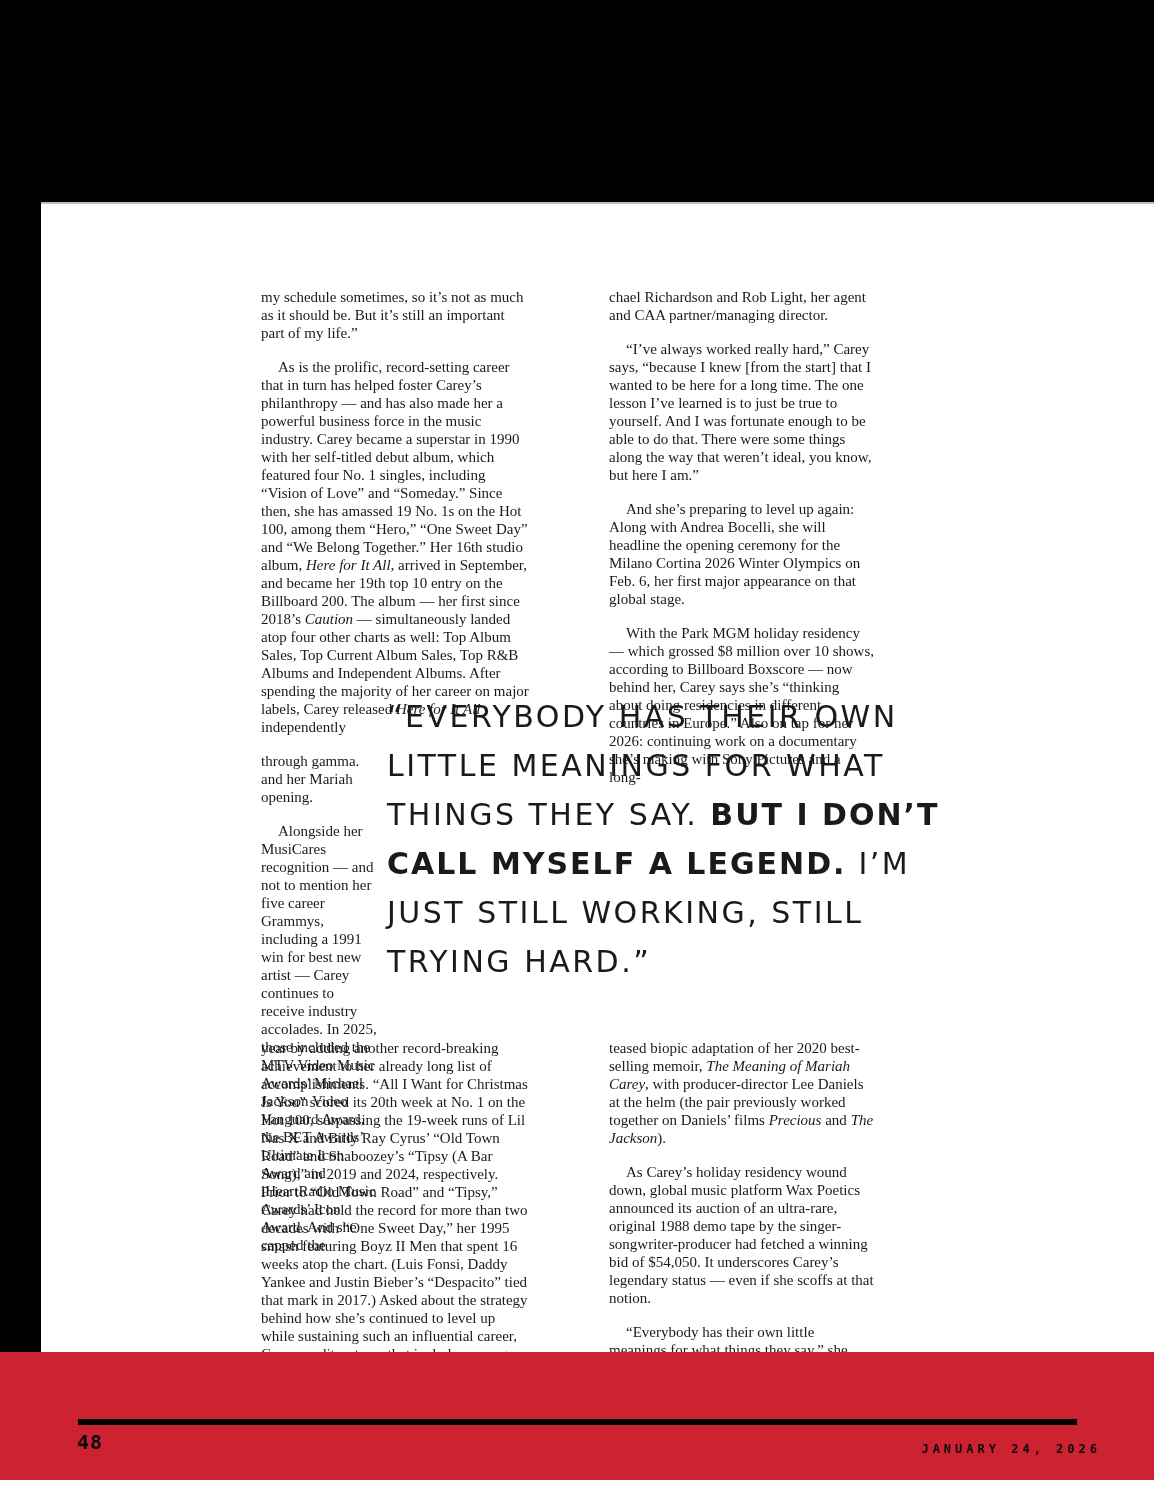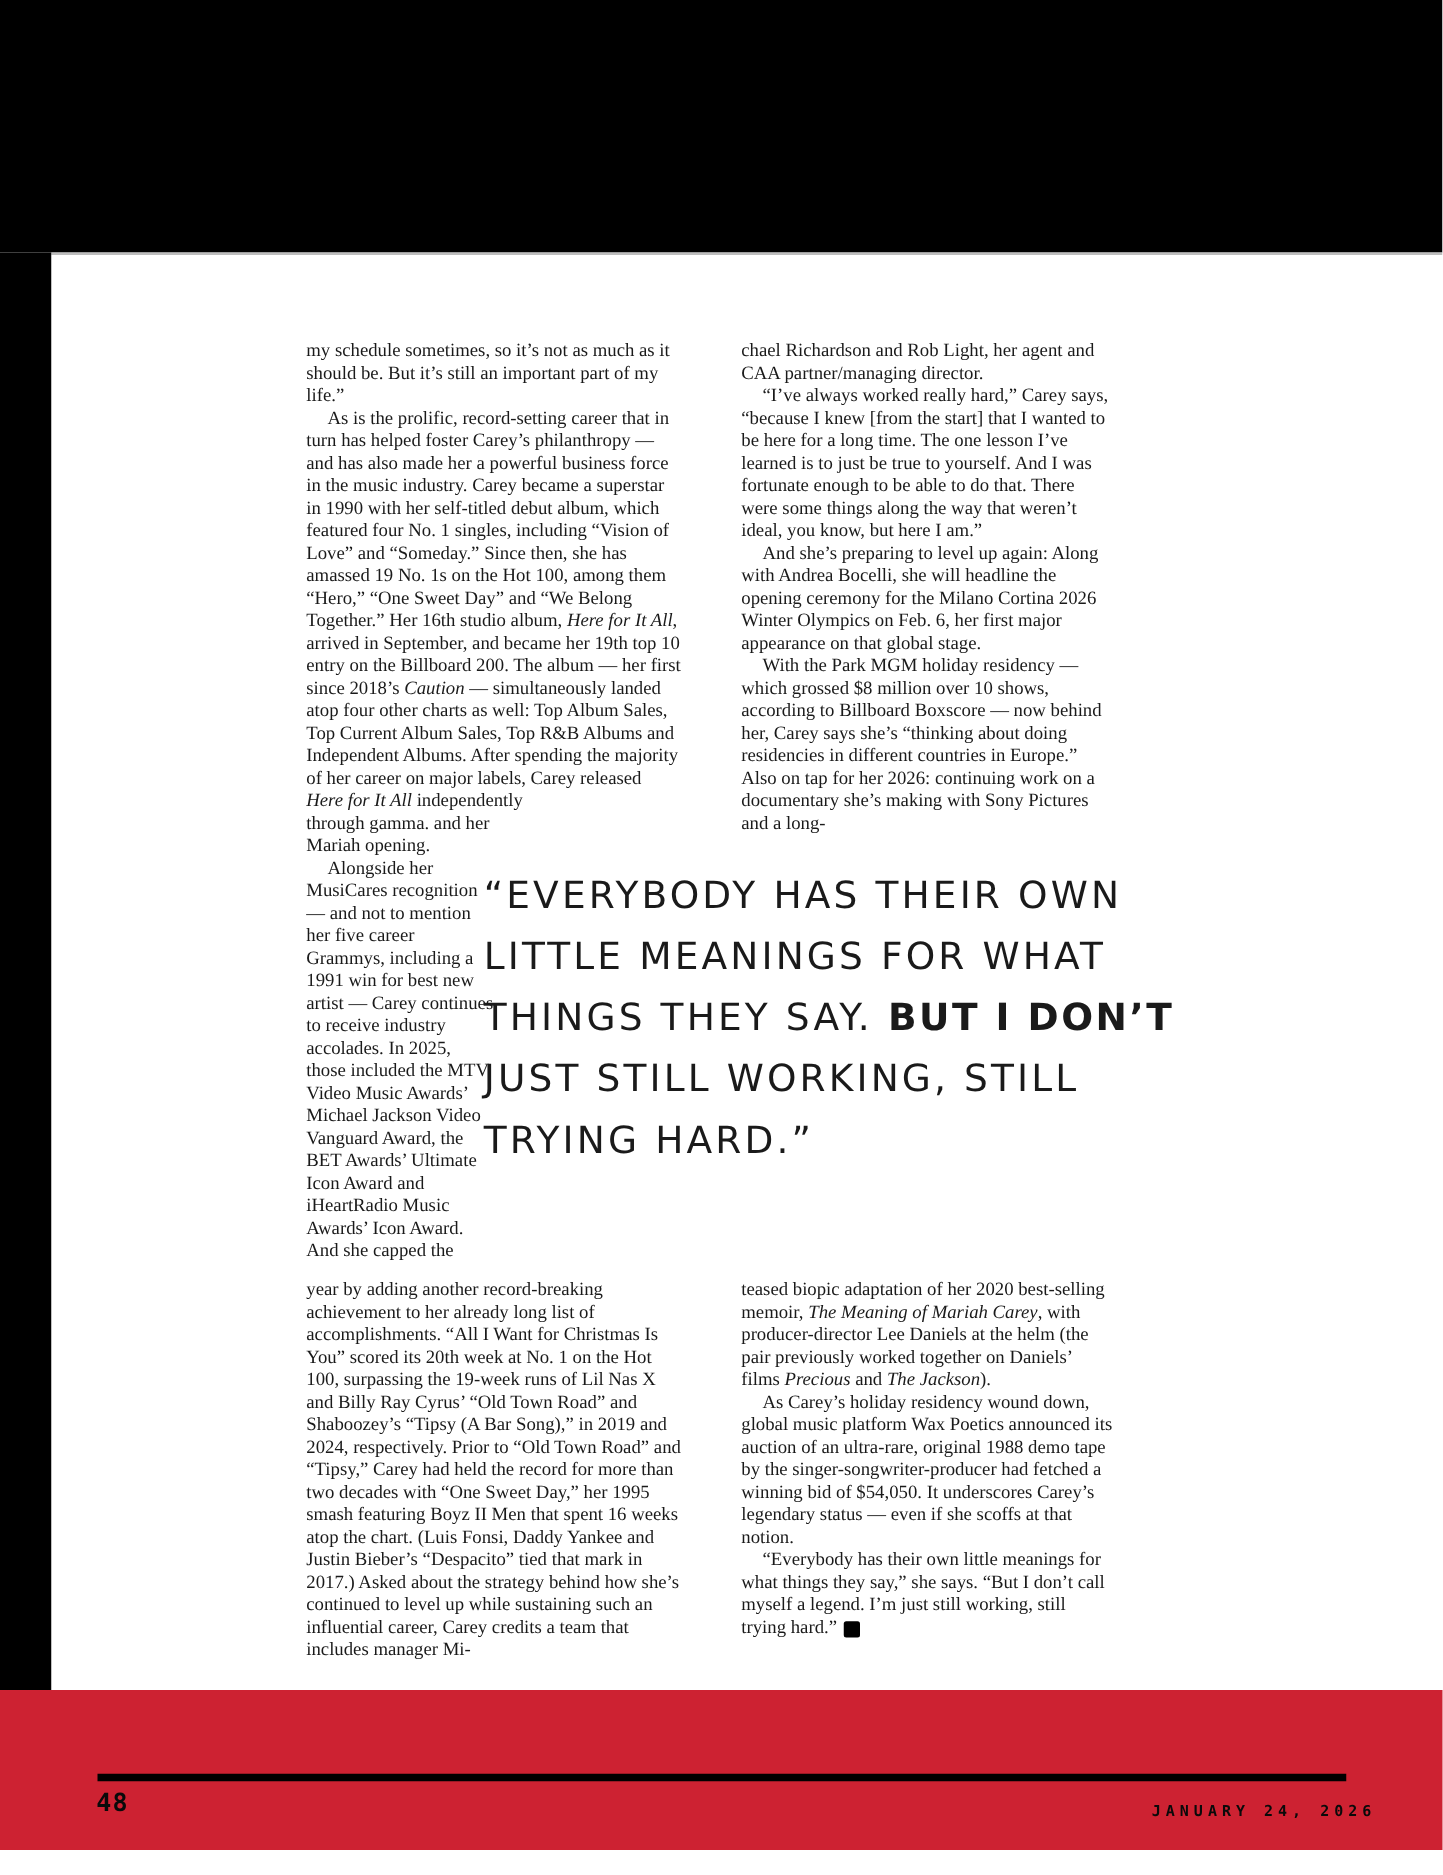--- a/index.html
+++ b/index.html
@@ -18,21 +18,21 @@
   }
   .footer-site{
     position:absolute;left:0;top:90px;width:1154px;text-align:center;
     font-family:"DejaVu Sans Mono", monospace;font-weight:bold;font-size:12px;color:#0a0a0a;letter-spacing:4px;
   }
   .footer-date{
     position:absolute;right:71px;top:90px;
     font-family:"DejaVu Sans Mono", monospace;font-weight:bold;font-size:12px;color:#0a0a0a;letter-spacing:4px;
   }
   .col{position:absolute;color:#1a1a1a;font-size:15px;line-height:18px;text-align:left;}
-  .para{margin:0;}
+  .para{margin:16px;}
   .para.indent{text-indent:17px;}
   .s-i{font-style:italic;}
   .narrow{width:150px;}
   .endmark{
     display:inline-block;width:13px;height:13px;background:#000;color:#fff;
     font-family:"DejaVu Sans", sans-serif;font-weight:bold;font-size:10px;line-height:13px;
     text-align:center;margin-left:5px;border-radius:2px;
   }
   .pullquote{
     position:absolute;left:387px;top:692px;
@@ -70,20 +70,21 @@
 <div class="col" style="left:593px;top:1023px;width:298px;">
     <p class="para"><span>teased biopic adaptation of her 2020 best-selling memoir, </span><span class="s-i">The Meaning of Mariah Carey</span><span>, with producer-director Lee Daniels at the helm (the pair previously worked together on Daniels’ films </span><span class="s-i">Precious</span><span> and </span><span class="s-i">The Jackson</span><span>).</span></p>
     <p class="para indent"><span>As Carey’s holiday residency wound down, global music platform Wax Poetics announced its auction of an ultra-rare, original 1988 demo tape by the singer-songwriter-producer had fetched a winning bid of $54,050. It underscores Carey’s legendary status — even if she scoffs at that notion.</span></p>
     <p class="para indent"><span>“Everybody has their own little meanings for what things they say,” she says. “But I don’t call myself a legend. I’m just still working, still trying hard.”</span><span class="endmark">b</span></p>
   </div>
 
 <div class="pullquote">
     <div class="qline"><span>“EVERYBODY HAS THEIR OWN</span></div>
     <div class="qline"><span>LITTLE MEANINGS FOR WHAT</span></div>
     <div class="qline"><span>THINGS THEY SAY. </span><span class="qb">BUT I DON’T</span></div>
+    <div class="qline"><span class="qb">CALL MYSELF A LEGEND.</span><span> I’M</span></div>
     <div class="qline"><span>JUST STILL WORKING, STILL</span></div>
     <div class="qline"><span>TRYING HARD.”</span></div>
   </div>
 
 <div class="band-footer" style="background: rgb(205, 34, 50);">
   <div class="footer-rule"></div>
   <div class="footer-num">48</div>
   <div class="footer-date">JANUARY 24, 2026</div>
 </div>
 

